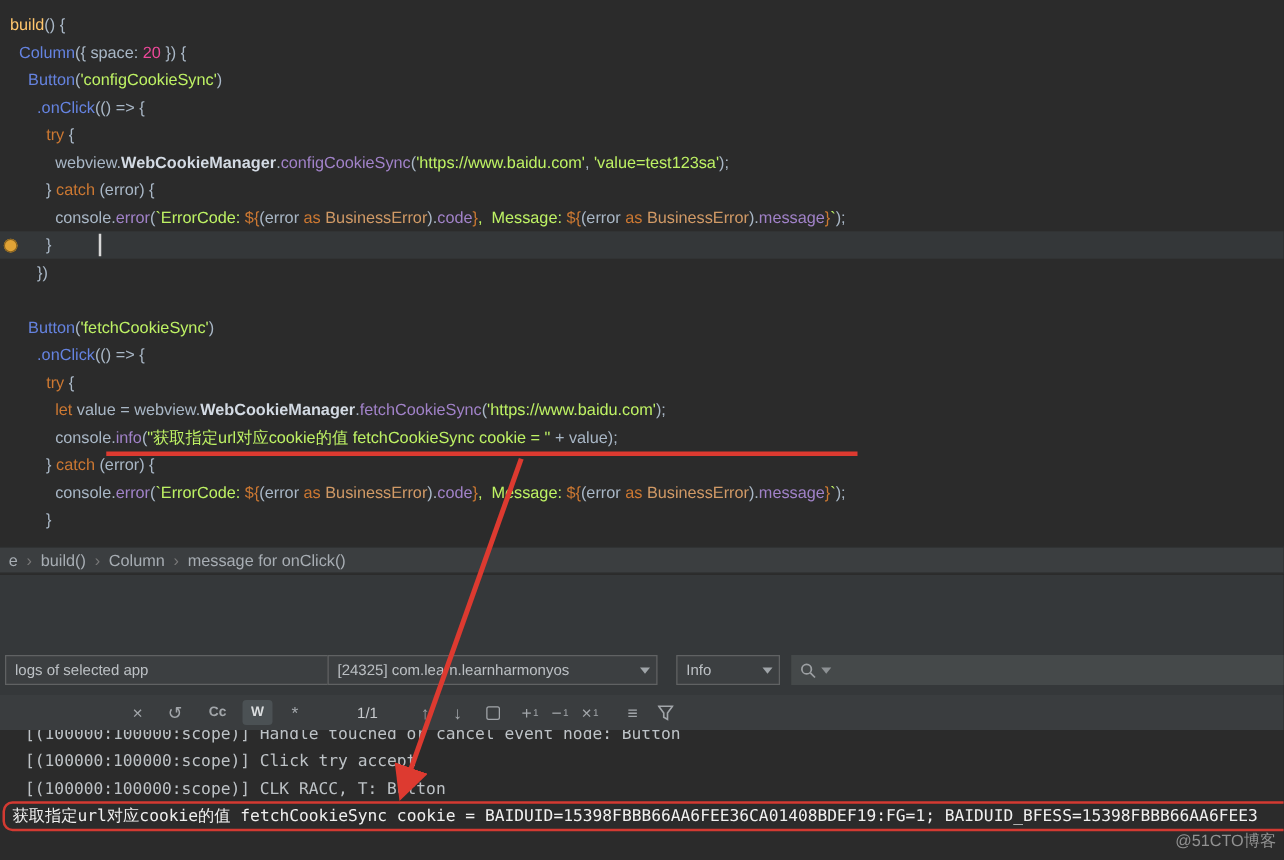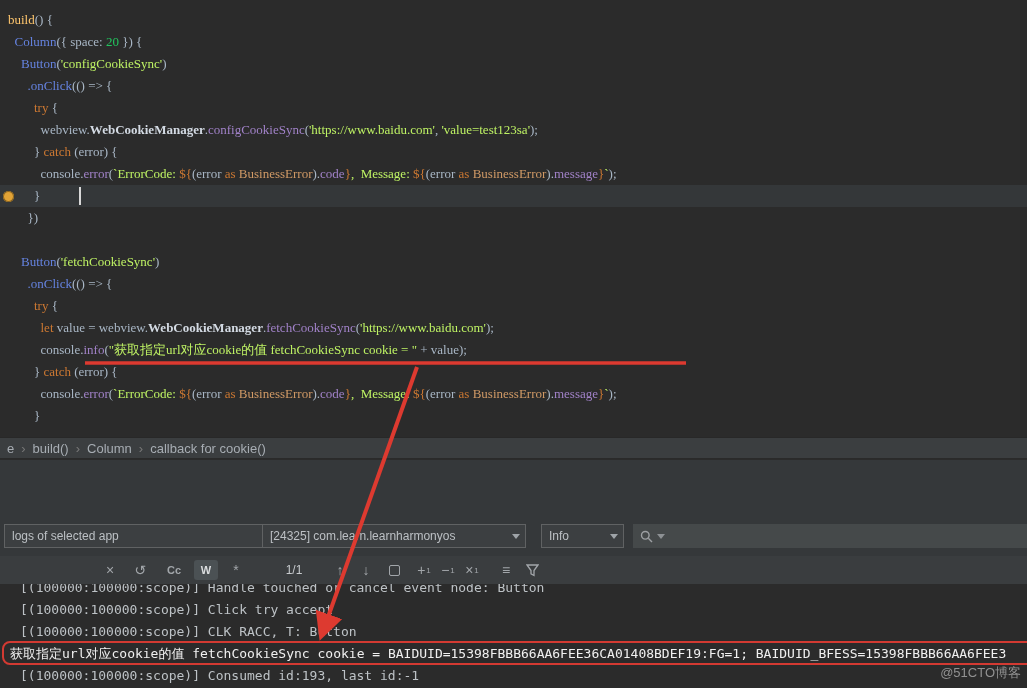--- a/index.html
+++ b/index.html
@@ -9,24 +9,24 @@
     background:#2b2b2b; overflow:hidden;
     font-family:"Liberation Sans","DejaVu Sans",sans-serif;
   }
   
   .editor { position:absolute; top:0; left:0; width:100%; height:437px; background:#2b2b2b; }
   .caret-row { position:absolute; top:185px; left:0; right:0; height:22px; background:#343739; }
   .bookmark { position:absolute; left:3px; top:191px; width:11px; height:11px; border-radius:50%;
               background:#e1a336; box-shadow: inset 0 0 0 1px #8a6420; z-index:3; }
   .caret { position:absolute; left:79px; top:187px; width:2px; height:18px; background:#d8d8d8; z-index:3; }
   #code-lines { position:absolute; top:9px; left:8px; right:0; z-index:2;
-    font-family:Liberation Serif, serif; font-size:13px; line-height:22px; white-space:pre; }
+    font-family:Liberation Sans, sans-serif; font-size:13px; line-height:22px; white-space:pre; }
   .code-line { height:22px; }
   .tok-fg{color:#a9b7c6} .tok-kw{color:#cc7832} .tok-str{color:#bef264}
-  .tok-num{color:#22c55e} .tok-func{color:#ffc66d} .tok-comp{color:#6583e0}
+  .tok-num{color:#ec4899} .tok-func{color:#ffc66d} .tok-comp{color:#6583e0}
   .tok-member{color:#a182c8} .tok-ident2{color:#d3dae3;font-weight:bold} .tok-type{color:#d19a66}
   .tok-interp{color:#cc7832}
   
   .breadcrumb { position:absolute; top:437px; left:0; right:0; height:22px; background:#3b3e40;
     border-top:1px solid #282828; border-bottom:1px solid #2a2a2a;
     display:flex; align-items:center; padding-left:2px; font-size:13px; color:#a7adb3; }
   .crumb { padding:0 5px; white-space:nowrap; }
   .crumb-sep { color:#787878; padding:0 2px; font-size:13px; }
   
   .log-panel-bg { position:absolute; top:460px; left:0; right:0; height:96px; background:#35383a; }
@@ -91,21 +91,21 @@
     <div class="caret"></div>
   </div>
 
   <div class="breadcrumb" id="breadcrumbs">
       <span class="crumb">e</span>
       <span class="crumb-sep">›</span>
       <span class="crumb">build()</span>
       <span class="crumb-sep">›</span>
       <span class="crumb">Column</span>
       <span class="crumb-sep">›</span>
-      <span class="crumb">callback for cookie()</span>
+      <span class="crumb">message for onClick()</span>
     </div>
 
   <div class="log-panel-bg"></div>
 
   <div class="combo combo1">
     <span class="lbl">logs of selected app</span>
     <span class="arr">
         <span class="tri-down"></span>
       </span>
   </div>
@@ -129,21 +129,20 @@
     <span class="tri-down" style="border-top-color:#8d9194;"></span>
     <input type="text" value="" style="">
   </div>
 
   <div class="log" id="log-output">
     <div class="hl-box"></div>
   <div class="log-line" style="top: 21px;">[(100000:100000:scope)] Handle touched or cancel event node: Button</div>
       <div class="log-line" style="top: 43px;">[(100000:100000:scope)] Click try accept</div>
       <div class="log-line" style="top: 65px;">[(100000:100000:scope)] CLK RACC, T: Button</div>
       <div class="log-line hl" style="top: 87px;">获取指定url对应cookie的值 fetchCookieSync cookie = BAIDUID=15398FBBB66AA6FEE36CA01408BDEF19:FG=1; BAIDUID_BFESS=15398FBBB66AA6FEE3</div>
-      <div class="log-line" style="top: 109px;">[(100000:100000:scope)] Consumed id:193, last id:-1</div>
     </div>
 
   <div class="find-toolbar" id="find-toolbar">
       <span class="tbi">×</span>
       <span class="tbi">↺</span>
       <span class="tbi k-text">Cc</span>
       <span class="tbi toggled k-text">W</span>
       <span class="tbi">*</span>
       <span class="tbi k-counter">1/1</span>
       <span class="tbi">↑</span>

